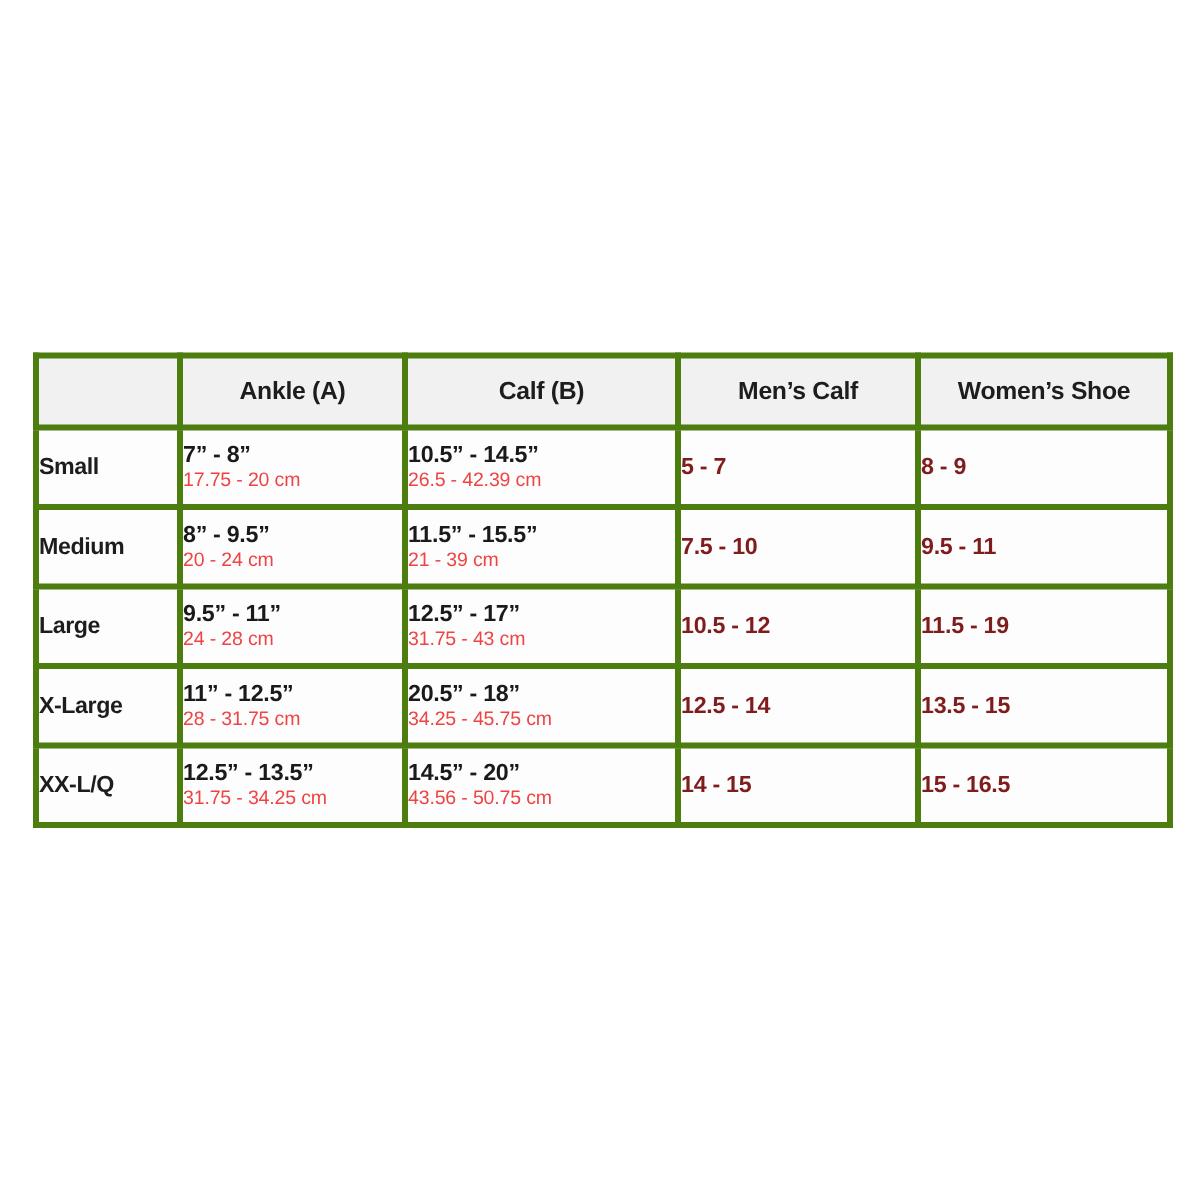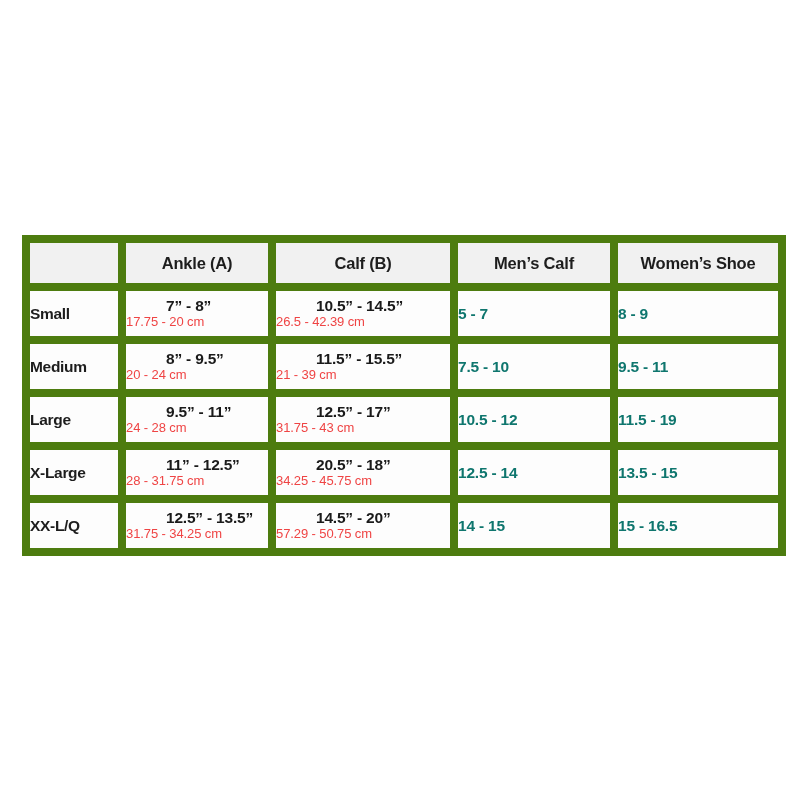--- a/index.html
+++ b/index.html
@@ -28,21 +28,21 @@
     left: 22px;
     top: 235px;
     width: 756px;
     border-collapse: collapse;
     table-layout: fixed;
     background: #ffffff;
   }
 
   #size-chart th,
   #size-chart td {
-    border: 8px solid #4d7c0f;
+    border: 4px solid #4d7c0f;
     padding: 0;
     margin: 0;
     vertical-align: middle;
     background: #fdfdfd;
   }
 
   
   col.c-label  { width: 96px; }
   col.c-ankle  { width: 150px; }
   col.c-calf   { width: 182px; }
@@ -82,36 +82,35 @@
     padding: 2px 4px 4px 4px;
     line-height: 1.12;
   }
   .inch-value {
     display: block;
     font-size: 15.5px;
     font-weight: bold;
     color: #1a1a1a;
     letter-spacing: -0.2px;
     white-space: nowrap;
-    padding-left: 40px;
   }
   .cm-value {
     display: block;
     font-size: 13px;
     font-weight: normal;
     color: #ef4444;
     letter-spacing: -0.1px;
     margin-top: 1px;
     white-space: nowrap;
   }
 
   td.shoe-cell {
     font-size: 15.5px;
     font-weight: bold;
-    color: #0f766e;
+    color: #7f1d1d;
     letter-spacing: -0.2px;
     white-space: nowrap;
   }
 </style>
 </head>
 <body>
 
 <div id="canvas">
 
   <table id="size-chart">
@@ -192,21 +191,21 @@
       </tr>
 
       <tr>
         <th class="size-label" scope="row">XX-L/Q</th>
         <td class="measure-cell">
           <span class="inch-value">12.5” - 13.5”</span>
           <span class="cm-value">31.75 - 34.25 cm</span>
         </td>
         <td class="measure-cell">
           <span class="inch-value">14.5” - 20”</span>
-          <span class="cm-value">57.29 - 50.75 cm</span>
+          <span class="cm-value">43.56 - 50.75 cm</span>
         </td>
         <td class="shoe-cell">14 - 15</td>
         <td class="shoe-cell">15 - 16.5</td>
       </tr>
 
     </tbody>
   </table>
 
 </div>
 

